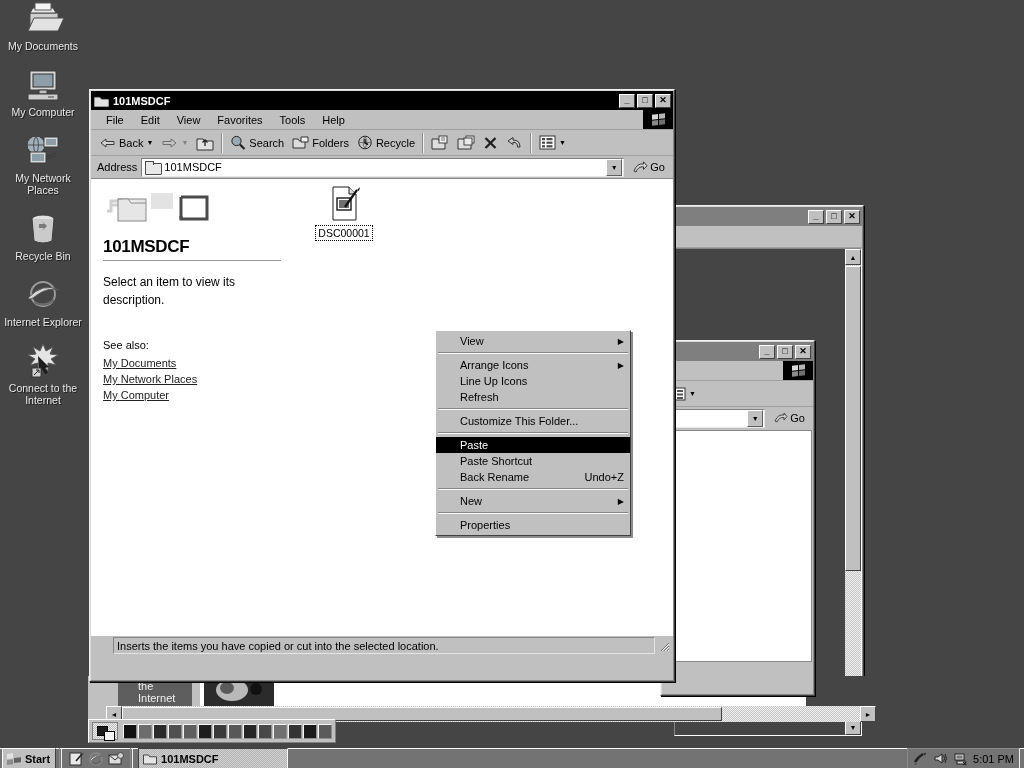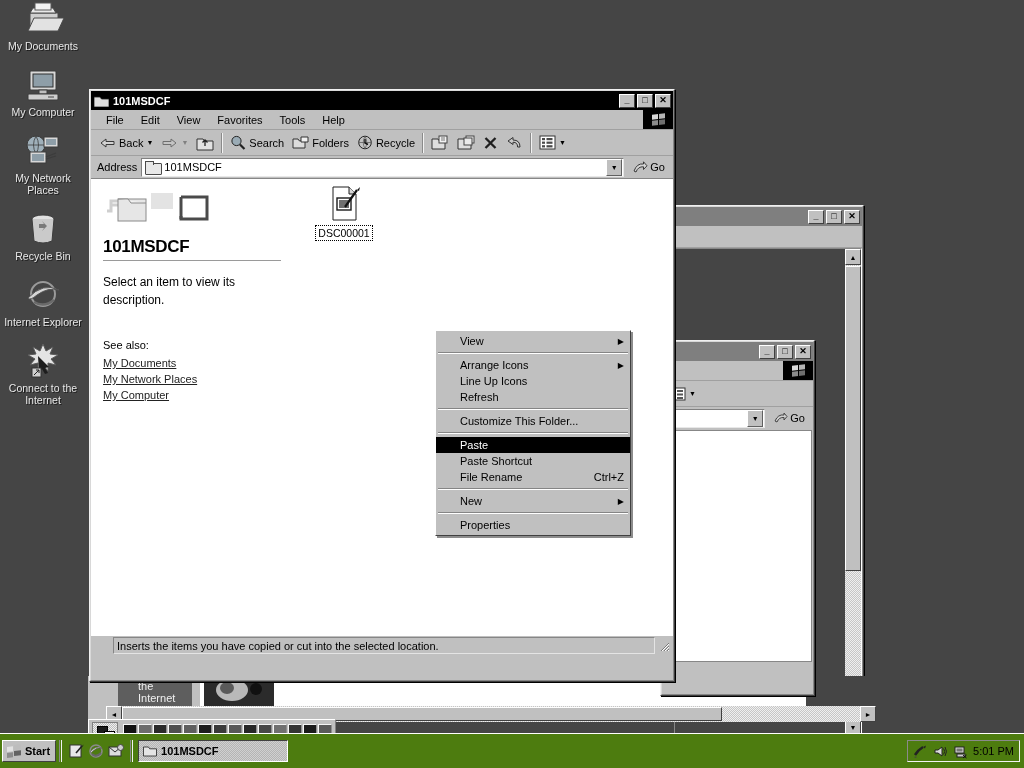--- a/index.html
+++ b/index.html
@@ -177,22 +177,22 @@
     background-image: repeating-conic-gradient(#bdbdbd 0% 25%, #efefef 0% 50%);
     background-size: 2px 2px;
     border: 1px solid #808080;
   }
   #palette-current:before { content:""; position:absolute; left:4px; top:3px; width:9px; height:8px; background:#1a1a1a; border:1px solid #000; }
   #palette-current:after { content:""; position:absolute; left:11px; top:8px; width:9px; height:8px; background:#f4f4f4; border:1px solid #000; }
   .swatch { width: 14px; height: 15px; border: 1px solid #f5f5f5; border-right-color:#8e8e8e; border-bottom-color:#8e8e8e; }
 
   
   #taskbar {
-    position: absolute; left: 0; bottom: 0; width: 1024px; height: 35px;
-    background: #4d7c0f; border-top: 1px solid #fff; z-index: 100;
+    position: absolute; left: 0; bottom: 0; width: 1024px; height: 20px;
+    background: #737373; border-top: 1px solid #fff; z-index: 100;
     display: flex; align-items: center; padding: 2px 0;
   }
   #start-button {
     display: flex; align-items: center; gap: 3px; height: 22px; margin-left: 2px; padding: 0 5px 0 3px;
     background: #c0c0c0; border: 1px solid #fff; border-right-color: #404040; border-bottom-color: #404040;
     font-size: 11px; font-weight: bold; cursor: default;
   }
   .tb-sep { width: 3px; height: 22px; margin: 0 3px; border-left: 1px solid #8a8a8a; border-right: 1px solid #f2f2f2; }
   #quicklaunch { display: flex; align-items: center; gap: 4px; padding: 0 3px; }
   .ql-icon { width: 16px; height: 16px; cursor: default; }
@@ -614,22 +614,22 @@
       <span>Customize This Folder...</span>
     </div>
     <div class="cm-sep"></div>
     <div class="cm-item sel">
       <span>Paste</span>
     </div>
     <div class="cm-item">
       <span>Paste Shortcut</span>
     </div>
     <div class="cm-item">
-      <span>File Rename</span>
-      <span class="accel">Ctrl+Z</span>
+      <span>Back Rename</span>
+      <span class="accel">Undo+Z</span>
     </div>
     <div class="cm-sep"></div>
     <div class="cm-item">
       <span>New</span>
       <span class="arrow">▶</span>
     </div>
     <div class="cm-sep"></div>
     <div class="cm-item">
       <span>Properties</span>
     </div>

